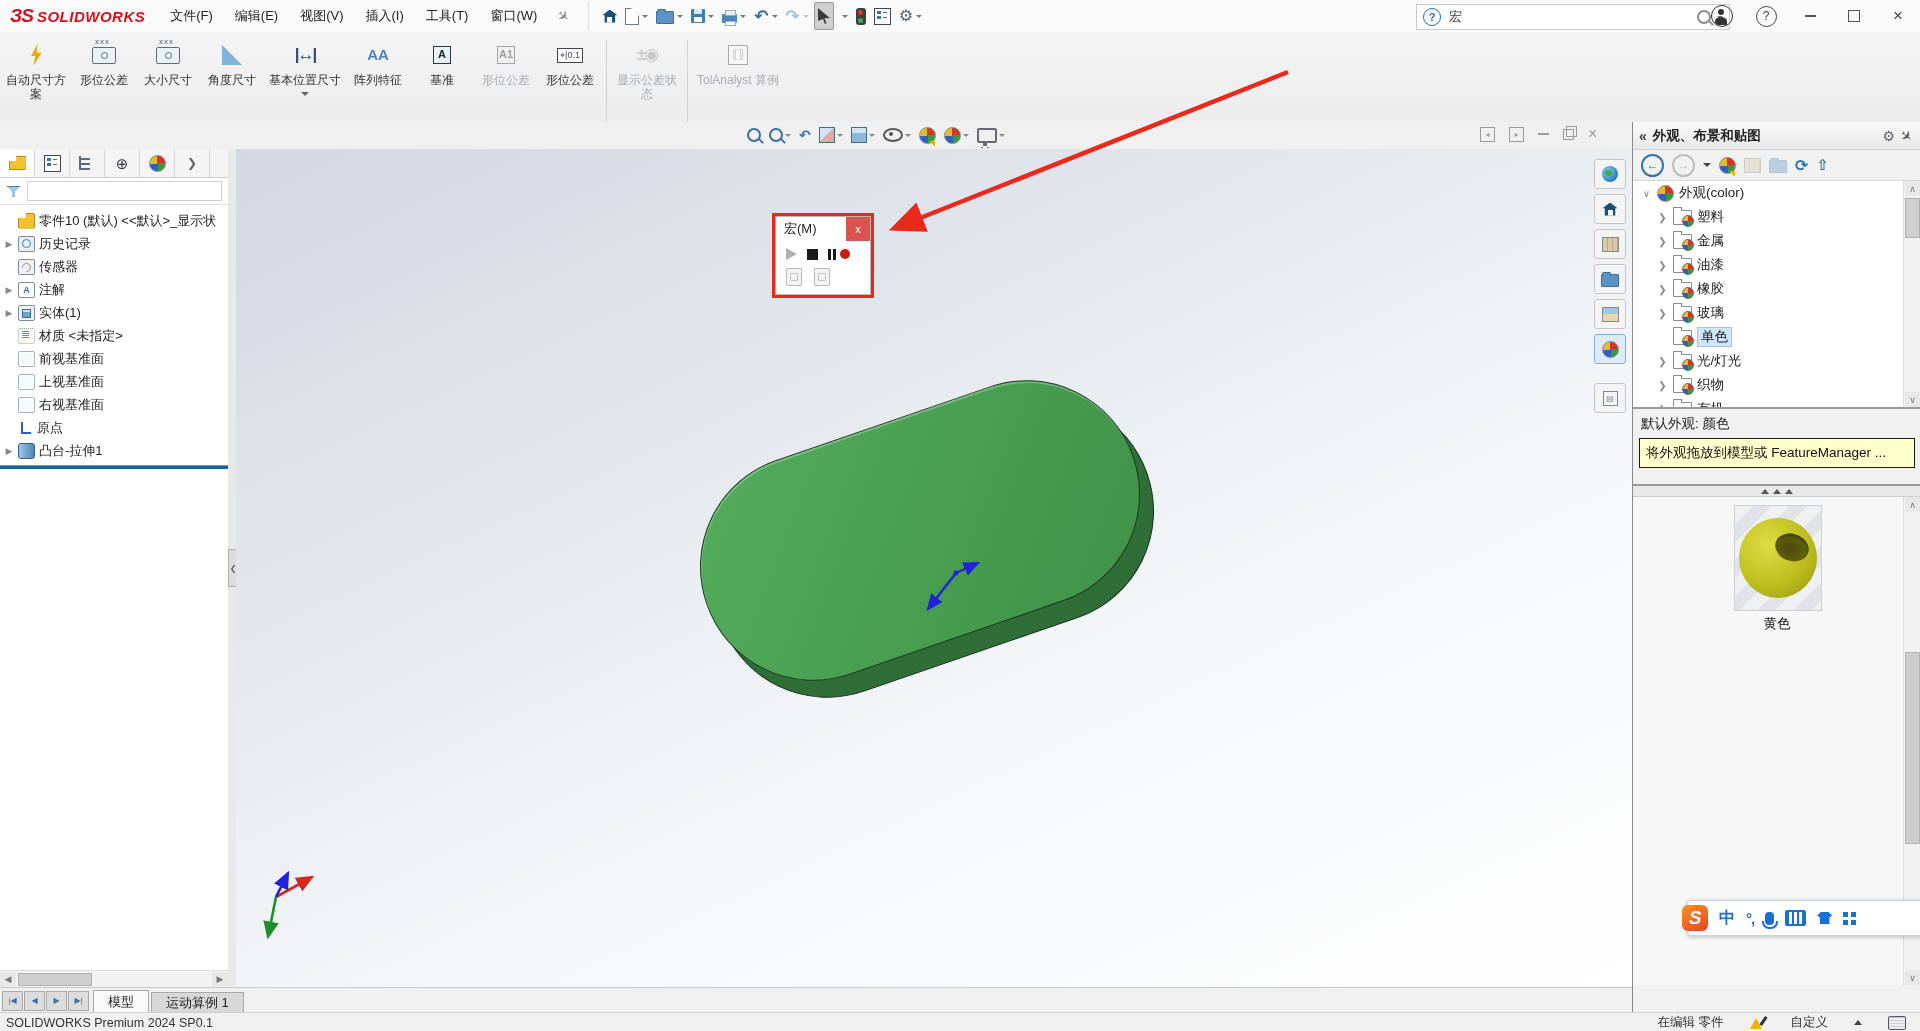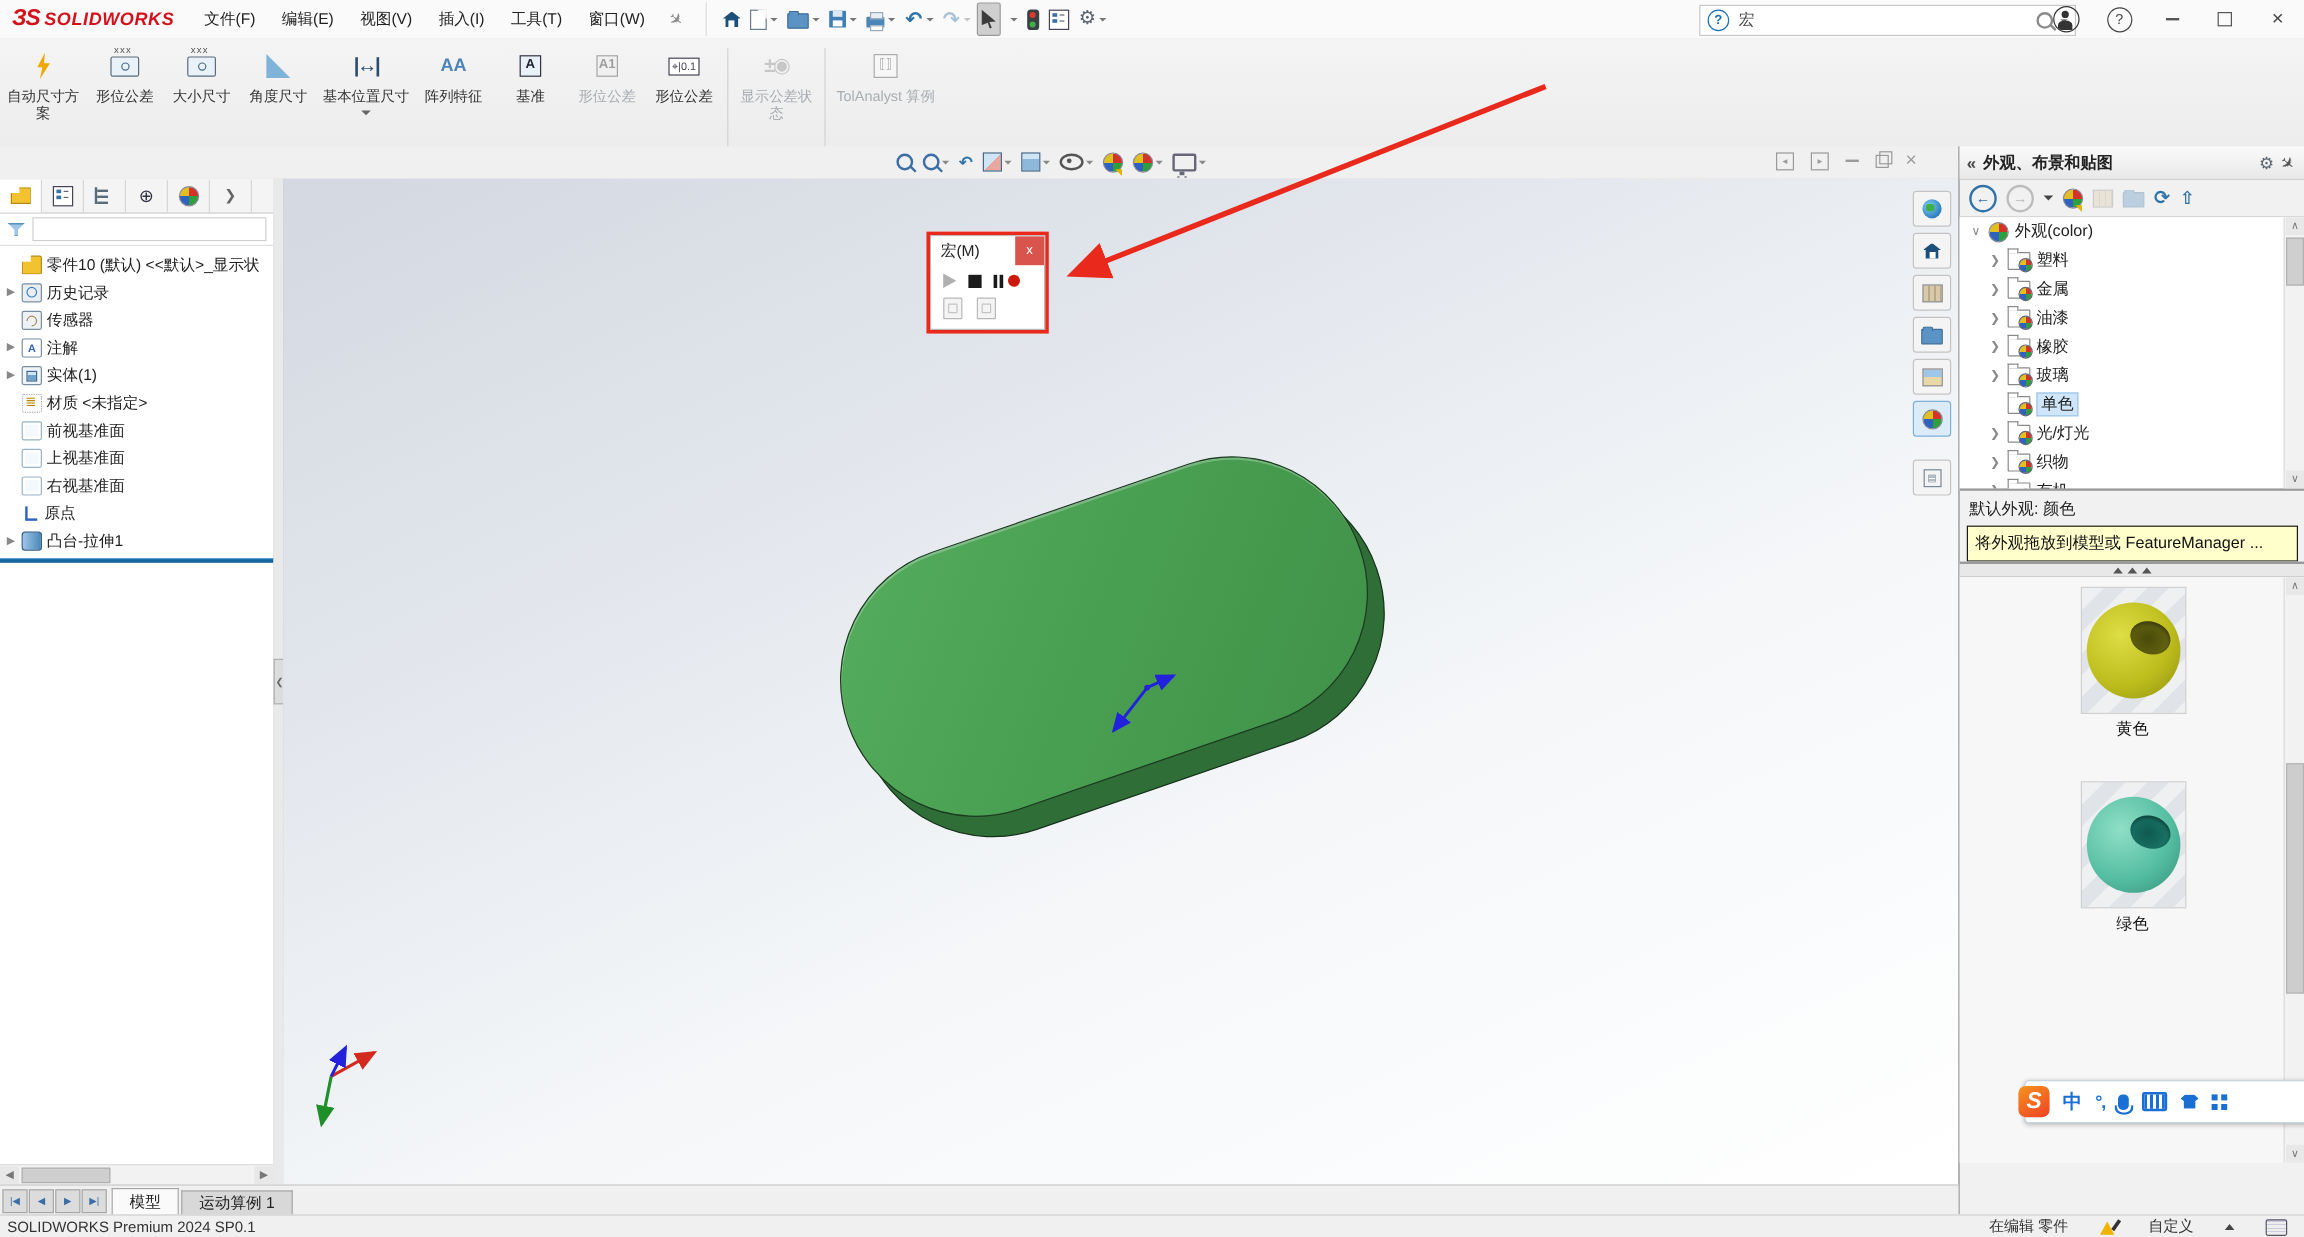--- a/index.html
+++ b/index.html
@@ -147,21 +147,21 @@
   .part-side{position:absolute;left:472px;top:285px;width:450px;height:225px;border-radius:113px;background:#2f6e36;transform:rotate(-19deg);border:1.5px solid #14301a}
   .part-top{position:absolute;left:458px;top:268px;width:450px;height:225px;border-radius:113px;background:linear-gradient(130deg,#55ad5e 0%,#4aa052 45%,#3f9148 100%);transform:rotate(-19deg);border:1.5px solid #1c3a20;box-shadow:inset 0 2px 0 rgba(255,255,255,.25)}
   .vstrip{position:absolute;right:6px;top:10px;display:flex;flex-direction:column;gap:5px;align-items:center}
   .vsbtn{width:30px;height:28px;background:#f4f4f4;border:1px solid #c4c4c4;border-radius:3px;display:flex;align-items:center;justify-content:center}
   .vsbtn.sel{background:#dcebf8;border-color:#7fb0d8}
   .earth{width:16px;height:16px;border-radius:50%;background:radial-gradient(circle at 35% 35%,#7fd0f0,#2f7fc0 70%);position:relative}
   .earth::after{content:"";position:absolute;left:3px;top:4px;width:7px;height:6px;background:#3fae49;border-radius:40%}
   .stack{width:15px;height:13px;border:1.5px solid #888;background:repeating-linear-gradient(90deg,#d8c9a8 0 4px,#b8a988 4px 5px)}
   .vgrid{width:15px;height:13px;border:1.5px solid #888;background:linear-gradient(#9fc6e8 0 50%,#e8d8a8 50%)}
   
-  .macro-wrap{position:absolute;left:536px;top:44px;border:3px solid #e8291c;background:#fff;width:96px}
+  .macro-wrap{position:absolute;left:536px;top:64px;border:3px solid #e8291c;background:#fff;width:96px}
   .macro{border:1px solid #b8b8b8}
   .macro-title{display:flex;align-items:center;height:24px;padding-left:8px;font-size:13px;color:#222;background:#fff}
   .macro-close{margin-left:auto;width:24px;height:24px;background:#d9544c;color:#fff;font-size:11px;display:flex;align-items:center;justify-content:center}
   .macro-row{display:flex;align-items:center;gap:10px;padding:7px 10px 4px}
   .mplay{width:0;height:0;border-left:11px solid #b0b0b0;border-top:6.5px solid transparent;border-bottom:6.5px solid transparent}
   .mstop{width:11px;height:11px;background:#1a1a1a}
   .mrec{display:flex;align-items:center;gap:2px}
   .mrec .bar{width:3px;height:11px;background:#1a1a1a}
   .mrec .dot{width:10px;height:10px;border-radius:50%;background:#cc1a0e;margin-left:2px}
   .macro-row2{display:flex;gap:12px;padding:4px 10px 8px}
@@ -187,21 +187,21 @@
   .tp-row.child{padding-left:24px}
   .tp-row.sel .lbl{background:#cfe6fa;border:1px solid #9cc5e8;padding:0 3px}
   .foldic{width:17px;height:13px;background:#fff;border:1.5px solid #8a8a8a;border-radius:1px;position:relative;flex:none}
   .foldic::before{content:"";position:absolute;left:-1px;top:-4px;width:7px;height:3px;background:#fff;border:1.5px solid #8a8a8a;border-bottom:none}
   .foldic::after{content:"";position:absolute;right:-3px;bottom:-3px;width:10px;height:10px;border-radius:50%;background:conic-gradient(#d2342a 0 25%,#2f9e3c 25% 50%,#2f62c0 50% 75%,#e0c020 75%);border:1px solid #667}
   .tp-scroll{position:absolute;right:0;top:0;width:17px;height:100%;background:#f2f2f2;border-left:1px solid #ddd;display:flex;flex-direction:column;align-items:center}
   .tp-scroll .sbtn{width:16px}
   .tp-scroll .vthumb{width:13px;height:38px;background:#cfcfcf;border:1px solid #b0b0b0;margin-top:2px}
   .tp-scroll .sbtn.bottom{margin-top:auto}
   .tp-default{padding:6px 8px 2px;font-size:13.5px;color:#222}
-  .tp-tip{margin:3px 6px 0;background:#ffffcc;border:1px solid #1a1a1a;padding:5px 6px;font-size:13.5px;color:#111;white-space:nowrap;overflow:hidden}
+  .tp-tip{margin:3px 6px 16px;background:#ffffcc;border:1px solid #1a1a1a;padding:5px 6px;font-size:13.5px;color:#111;white-space:nowrap;overflow:hidden}
   .tp-split{height:10px;display:flex;align-items:center;justify-content:center;gap:4px;border-top:2px solid #9a9a9a;border-bottom:1px solid #cfcfcf;background:#e8e8e8}
   .updot{width:0;height:0;border:4px solid transparent;border-bottom:5px solid #555;margin-top:-4px}
   .tp-swatches{position:relative;background:#f7f7f7;height:488px;overflow:hidden}
   .swatch{width:86px;margin:0 auto;text-align:center}
   .swimg{width:86px;height:104px;background:linear-gradient(135deg,#eef0f2 25%,#e0e3e7 25% 50%,#eef0f2 50% 75%,#e0e3e7 75%);background-size:36px 36px;border:1px solid #d0d0d0;position:relative;overflow:hidden}
   .ball{position:absolute;left:4px;top:12px;width:78px;height:80px;border-radius:50%}
   .hole{position:absolute;right:8px;top:16px;width:34px;height:27px;border-radius:50%;transform:rotate(18deg)}
   .ball.y{background:radial-gradient(circle at 36% 34%,#dede45,#bcbc1d 58%,#8f8f12)}
   .hole.y{background:radial-gradient(circle at 45% 55%,#4a4a0a,#6d6d14);box-shadow:inset 0 2px 3px rgba(0,0,0,.4)}
   .ball.g{background:radial-gradient(circle at 36% 34%,#8fdfc6,#54bda1 58%,#338d79)}
@@ -702,28 +702,20 @@
   </div>
   <div class="tp-swatches">
     <div class="swatch" style="margin-top:8px">
       <div class="swimg">
         <div class="ball y">
             <div class="hole y"></div>
           </div>
       </div>
       <div class="swlabel">黄色</div>
     </div>
-    <div class="swatch" style="margin-top:34px">
-      <div class="swimg">
-        <div class="ball g">
-            <div class="hole g"></div>
-          </div>
-      </div>
-      <div class="swlabel">绿色</div>
-    </div>
     <div class="sw-scroll">
       <span class="sbtn">∧</span>
       <span class="vthumb"></span>
       <span class="sbtn bottom">∨</span>
     </div>
   </div>
 </div>
 
 <div class="ime">
   <span class="slogo">S</span>

